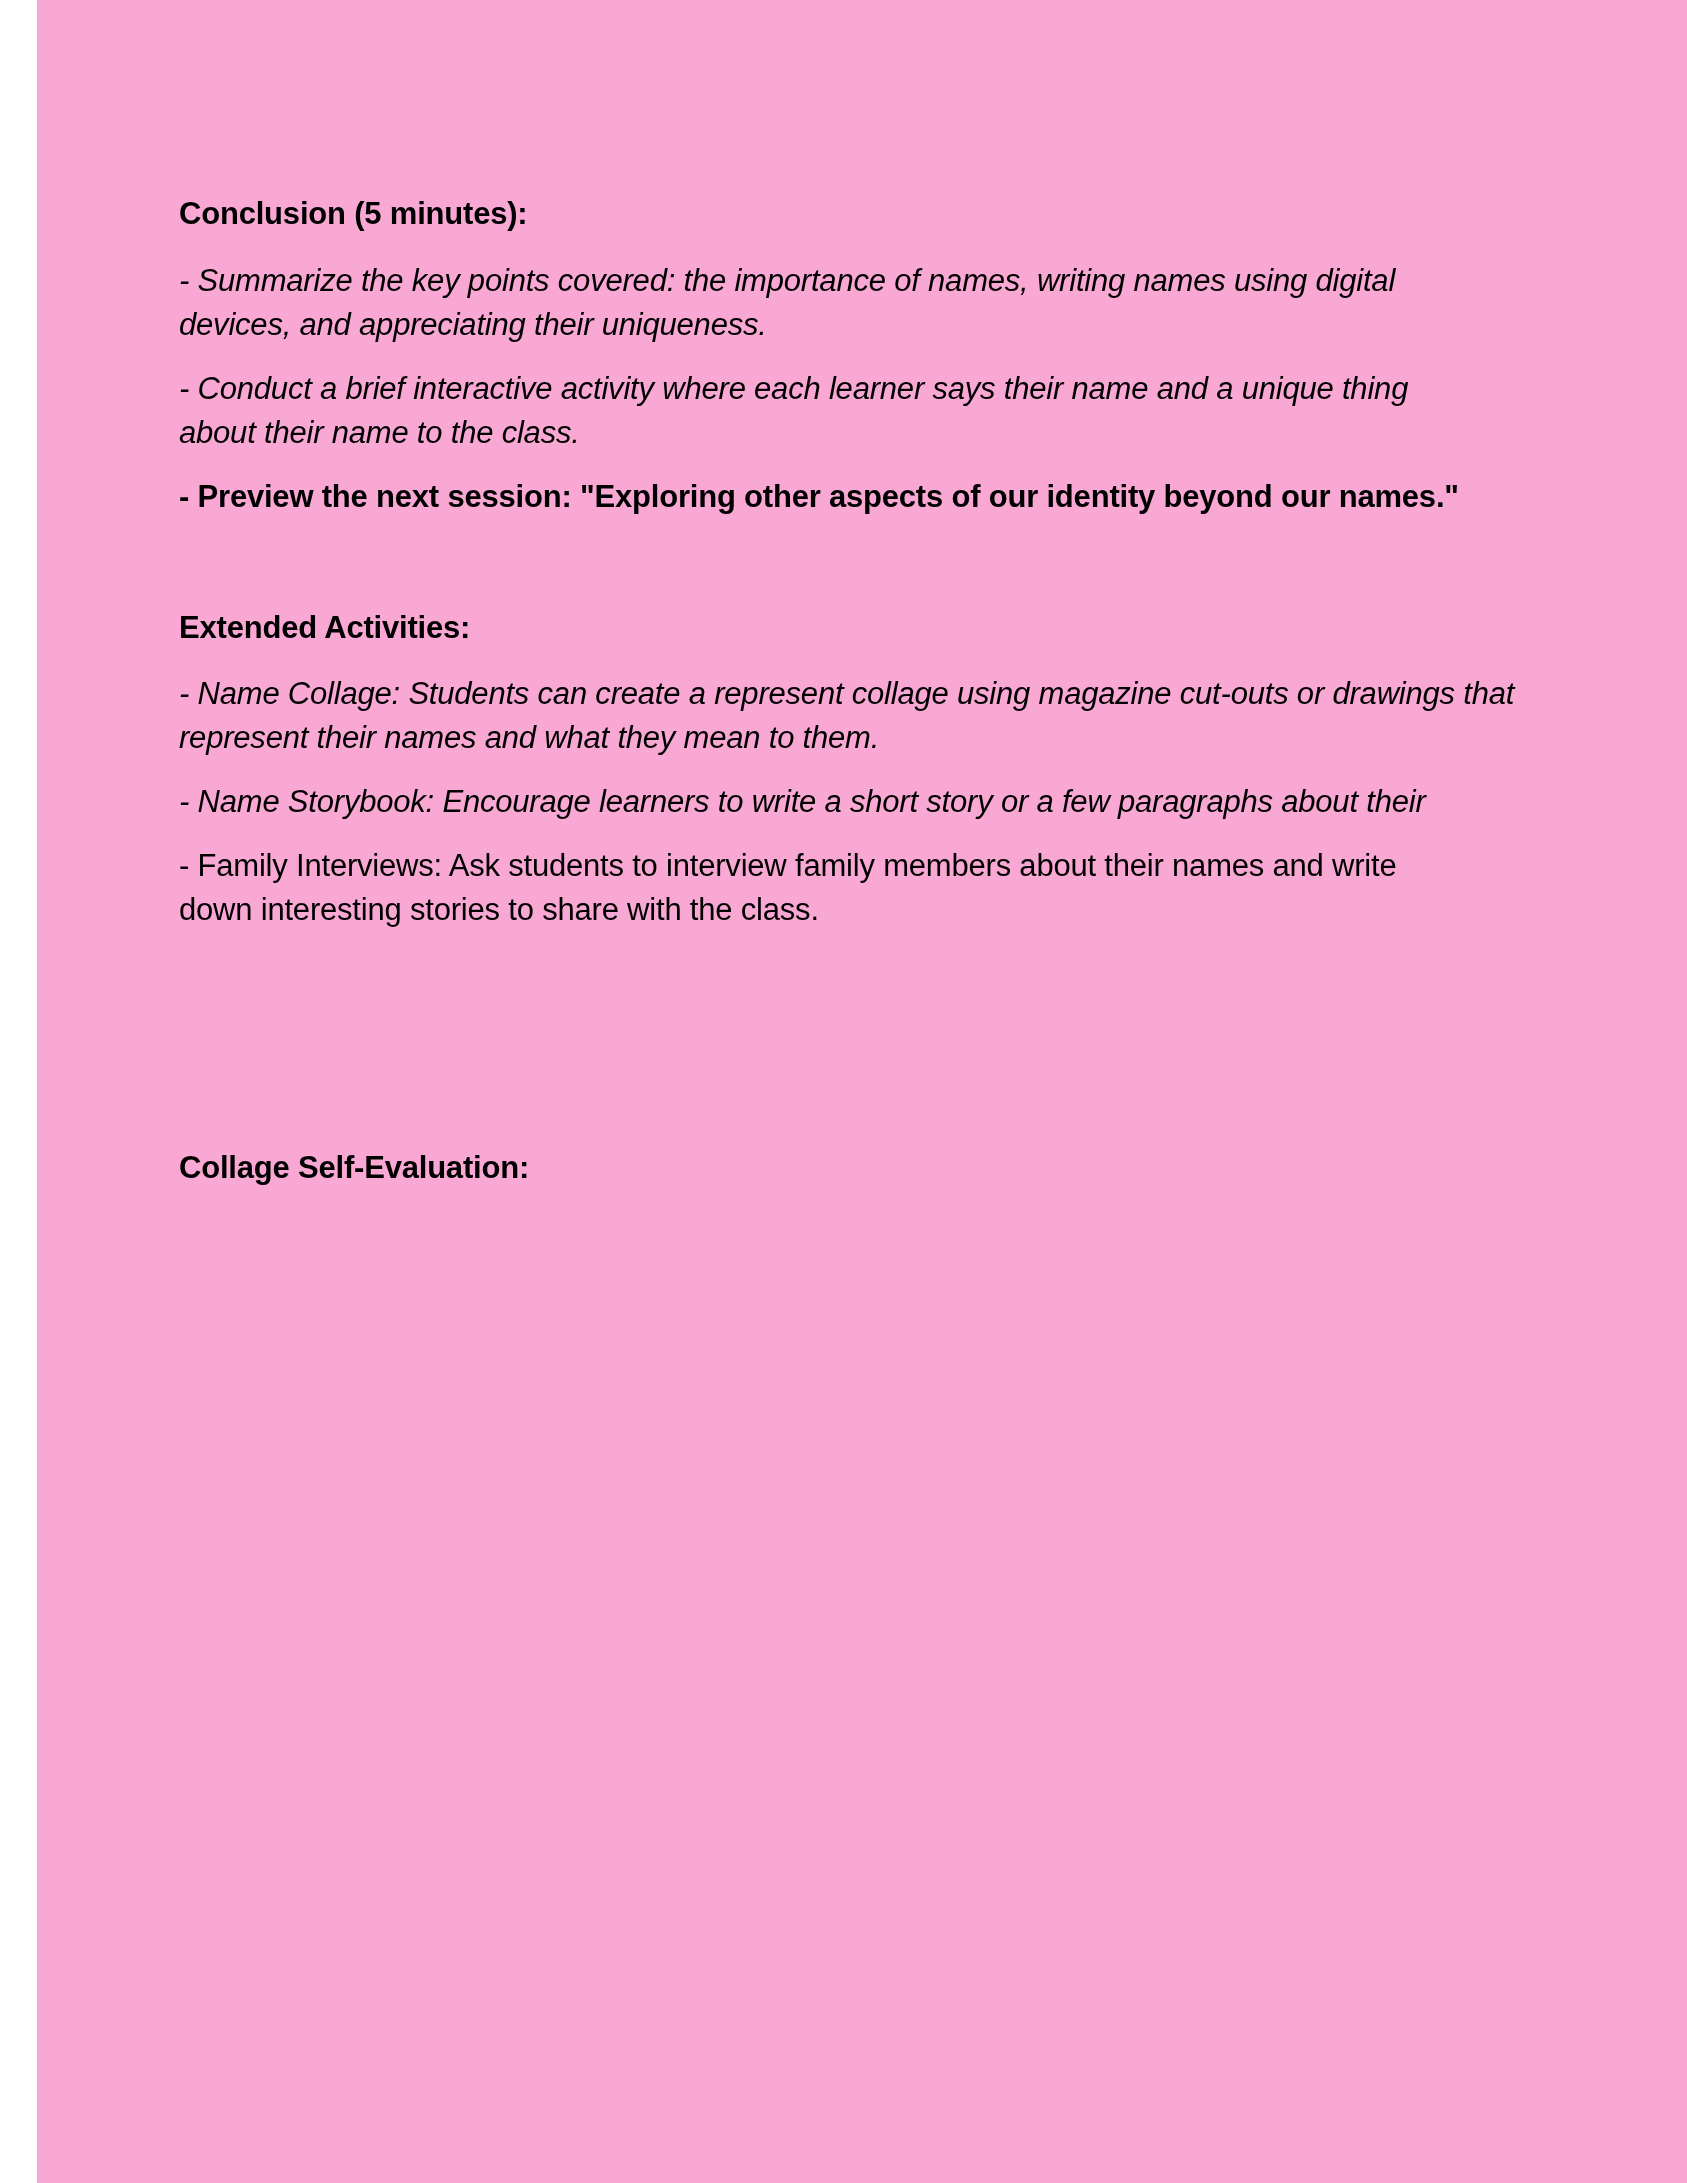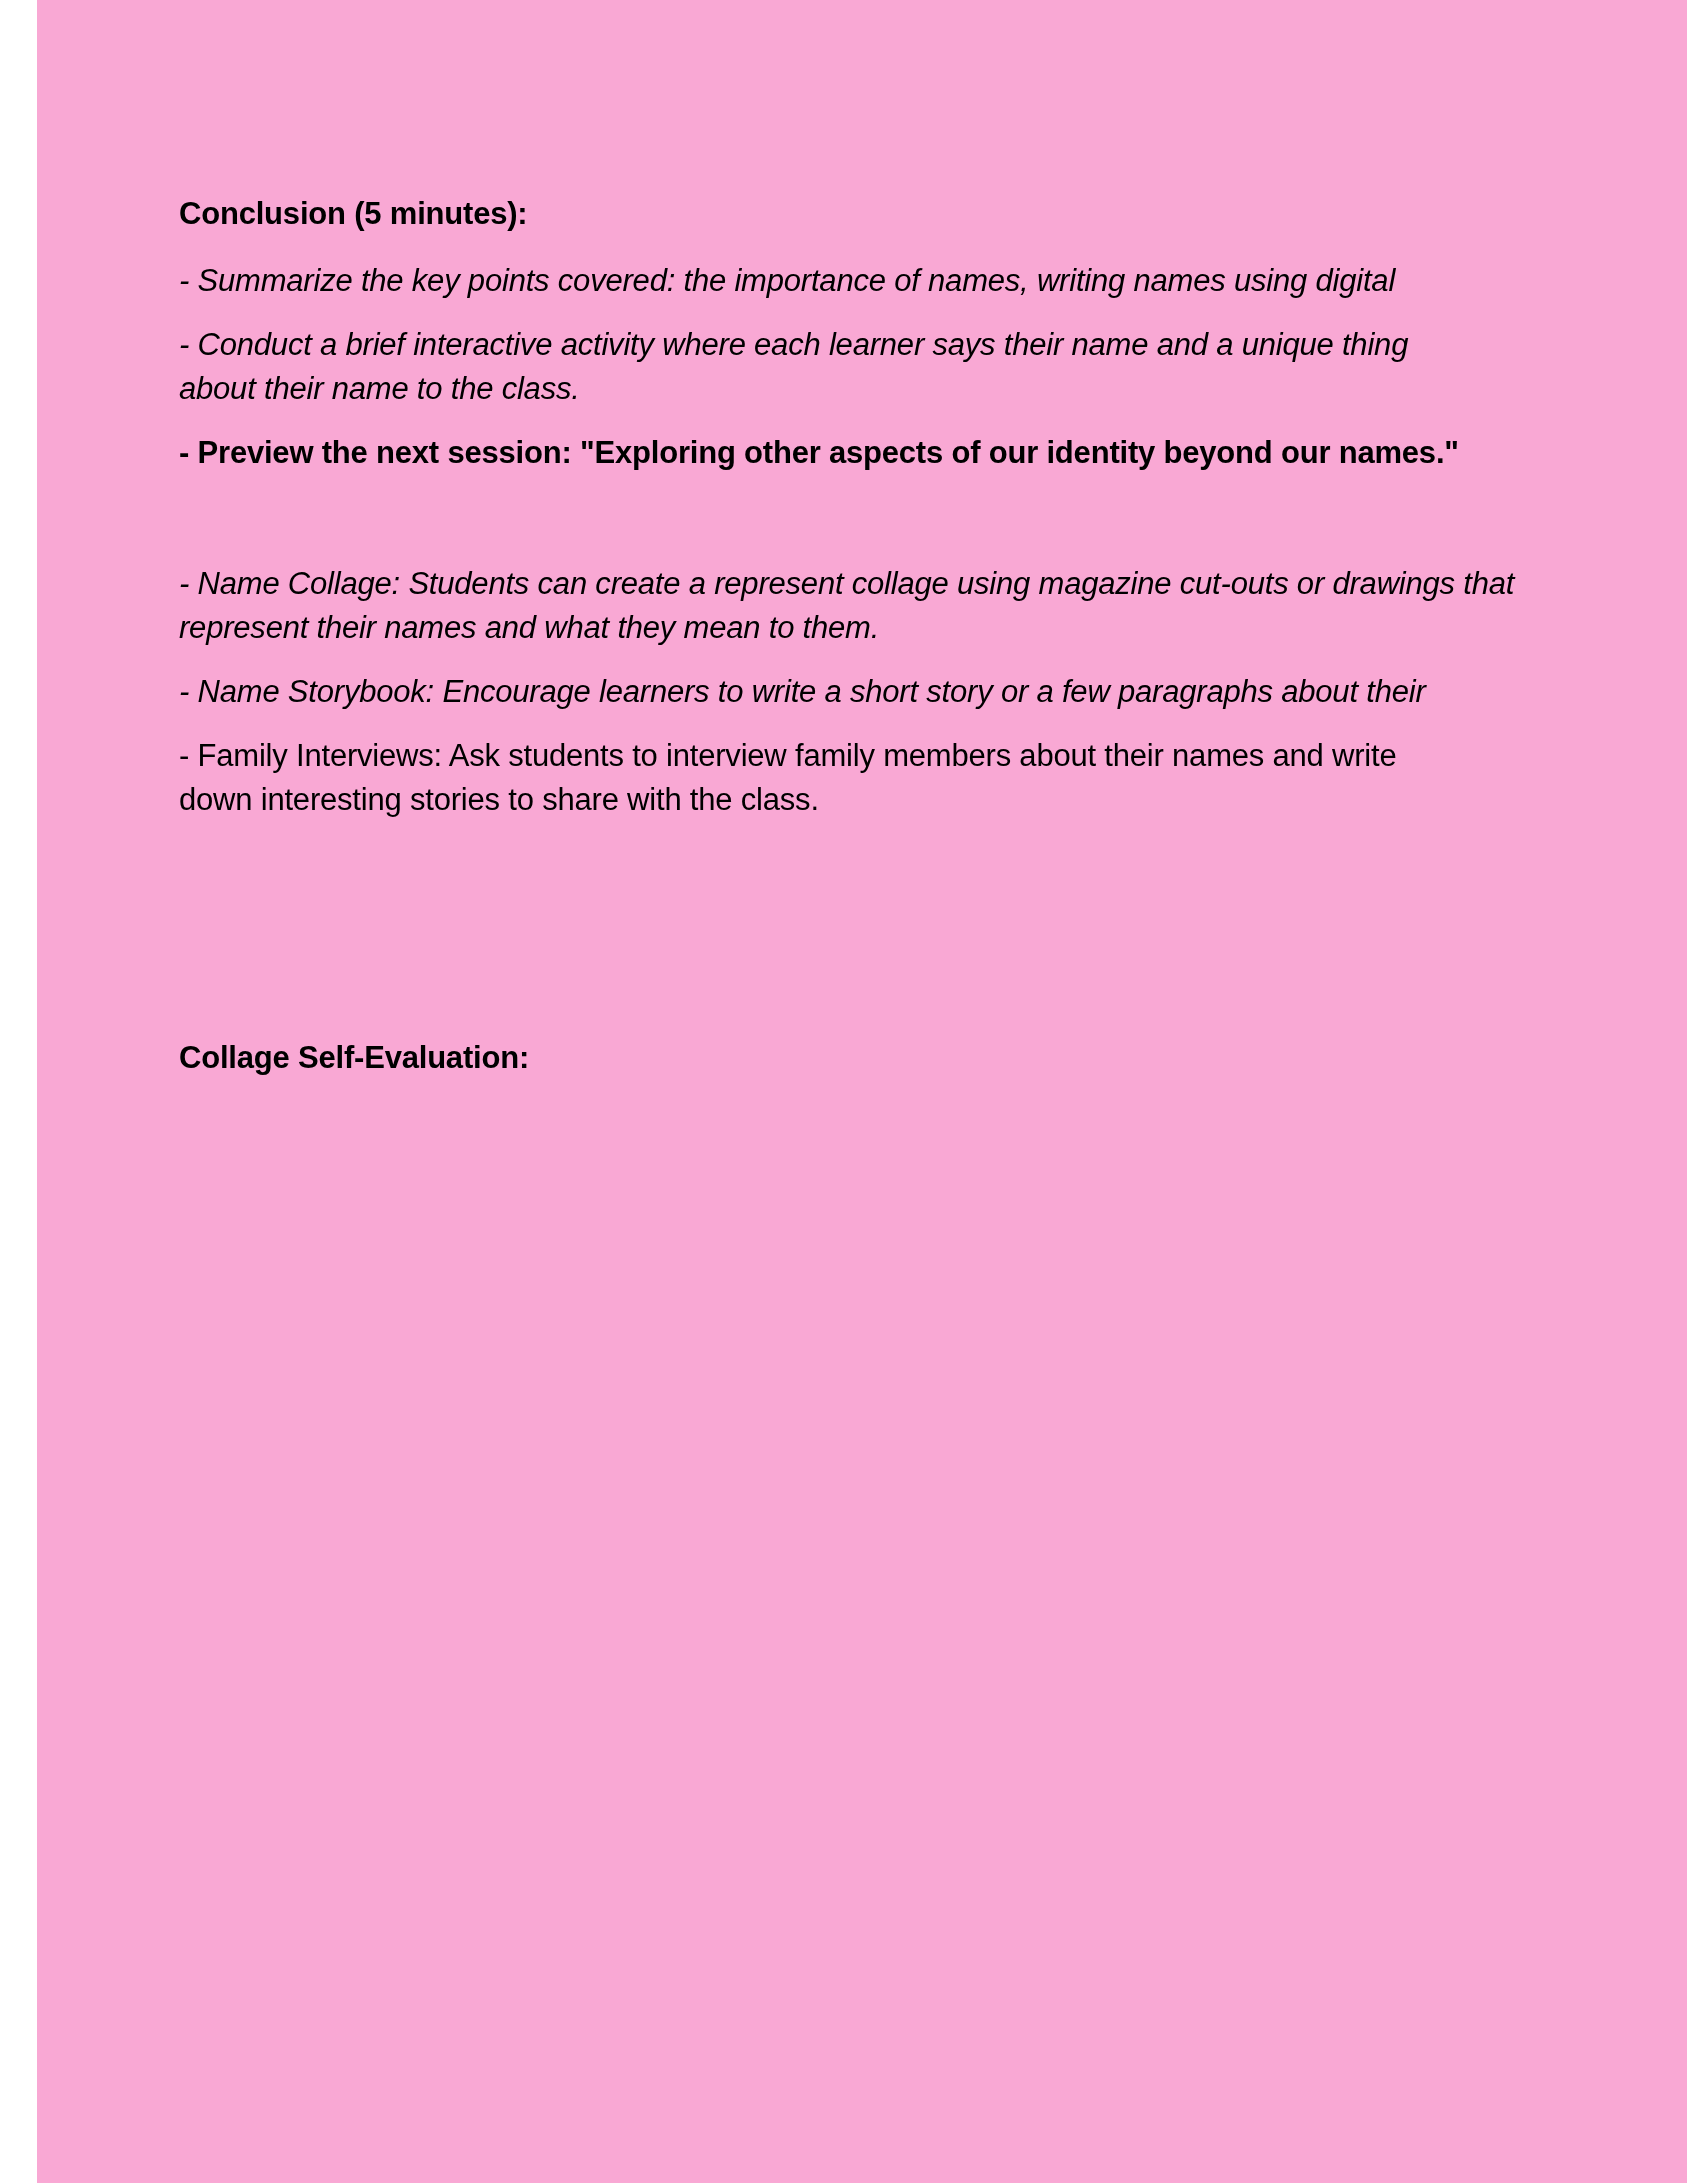--- a/index.html
+++ b/index.html
@@ -49,31 +49,35 @@
 
 <div class="page">
   <div class="content">
 
     <div class="block heading after-heading">
       <span class="line">Conclusion (5 minutes):</span>
     </div>
 
     <div class="block after-para">
       <span class="line">- Summarize the key points covered: the importance of names, writing names using digital</span>
+      <span class="line">devices, and appreciating their uniqueness.</span>
     </div>
 
     <div class="block after-para">
       <span class="line">- Conduct a brief interactive activity where each learner says their name and a unique thing</span>
       <span class="line">about their name to the class.</span>
     </div>
 
     <div class="block section-gap">
       <span class="line">- Preview the next session: "Exploring other aspects of our identity beyond our names."</span>
     </div>
 
+    <div class="block heading after-heading">
+      <span class="line">Extended Activities:</span>
+    </div>
 
     <div class="block after-para">
       <span class="line">- Name Collage: Students can create a represent collage using magazine cut-outs or drawings that</span>
       <span class="line">represent their names and what they mean to them.</span>
     </div>
 
     <div class="block after-para">
       <span class="line">- Name Storybook: Encourage learners to write a short story or a few paragraphs about their</span>
     </div>
 

